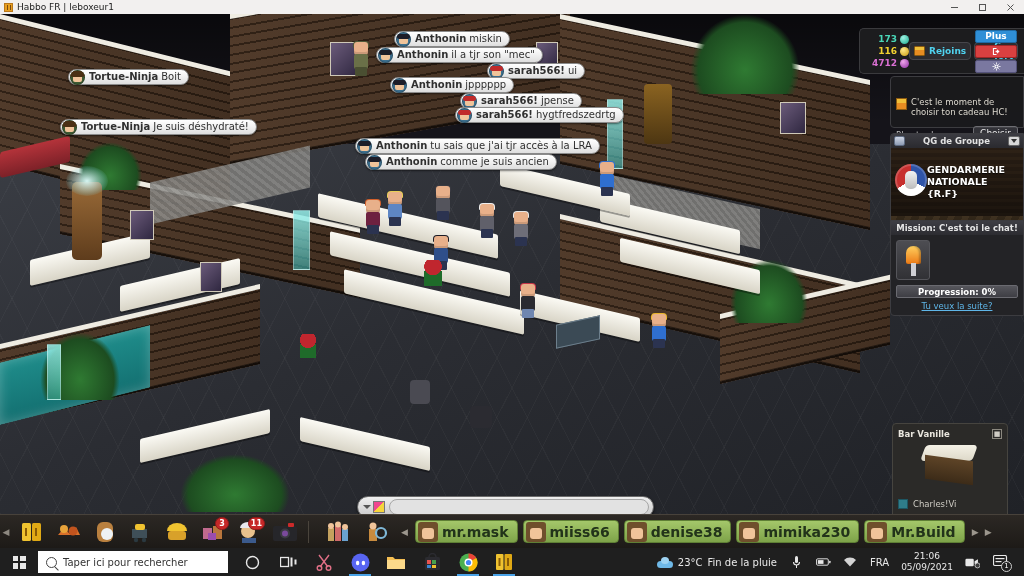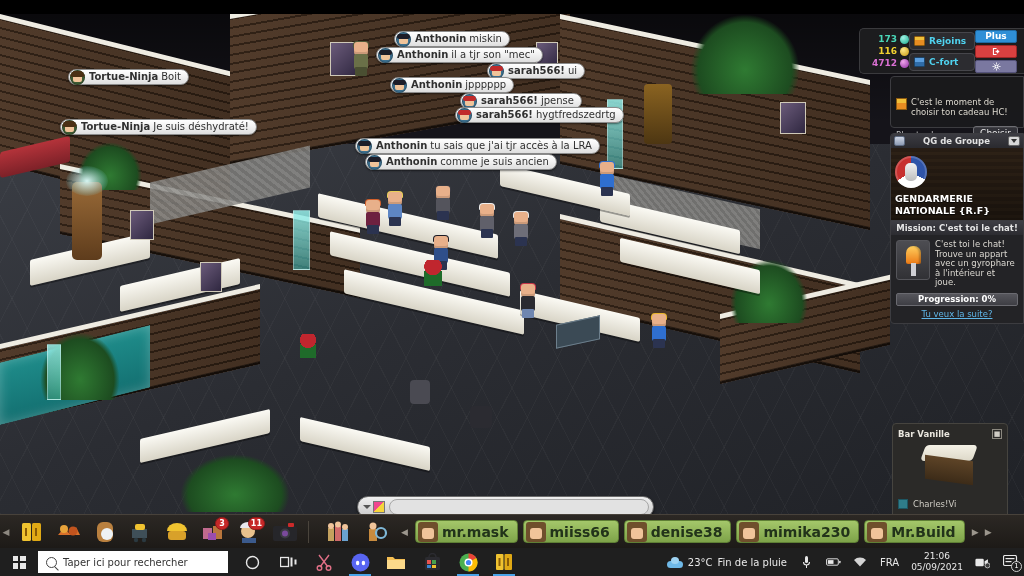--- a/index.html
+++ b/index.html
@@ -201,21 +201,21 @@
     font-size: 9px; font-weight: bold; line-height: 11px;
   }
   .cur-dot { width: 9px; height: 9px; border-radius: 50%; flex: none; }
   .cur-diamond { color: #49d6b8; }
   .cur-diamond .cur-dot { background: radial-gradient(circle at 35% 30%, #9ff3e4, #18a98c); }
   .cur-coin { color: #f2d130; }
   .cur-coin .cur-dot { background: radial-gradient(circle at 35% 30%, #ffe98a, #c89a0c); }
   .cur-duck { color: #d96fd2; }
   .cur-duck .cur-dot { background: radial-gradient(circle at 35% 30%, #efa6ea, #8e2ca2); }
 
-  .hud-btncol { display: flex; flex-direction: column; gap: 3px; width: 66px; }
+  .hud-btncol { display: flex; flex-direction: row; gap: 3px; width: 66px; }
   .hud-pill {
     height: 18px; border-radius: 4px; background: #2c2c30; border: 1px solid #46464b;
     display: flex; align-items: center; gap: 4px; padding: 0 4px;
     font-size: 9px; font-weight: bold; color: #4fd2ef;
   }
   .hud-pill .gi { width: 11px; height: 10px; flex: none; border-radius: 1px; }
   .gi-gift { background: linear-gradient(180deg,#f0c03a 0 40%, #e88d22 40% 100%); border:1px solid #8d5a10; }
   .gi-safe { background: linear-gradient(180deg,#5b9ede 0 45%, #2f6ca8 45% 100%); border:1px solid #1d4468; }
 
   .hud-actcol { display: flex; flex-direction: column; gap: 2px; width: 42px; }
@@ -271,25 +271,24 @@
   .gw-head .gw-title { flex: 1; text-align: center; }
   .gw-head .gw-caret {
     width: 12px; height: 10px; background: #d8d8d8; border: 1px solid #666;
     border-radius: 2px; display: flex; align-items: center; justify-content: center;
   }
   .gw-head .gw-caret i {
     width: 0; height: 0; border-left: 3px solid transparent;
     border-right: 3px solid transparent; border-top: 4px solid #333; display: block;
   }
   .gw-body {
-    display: flex; gap: 5px; padding: 8px 4px;
+    display: flex; padding: 16px 4px;
     background:
       linear-gradient(180deg, rgba(0,0,0,.25), rgba(0,0,0,.55)),
       repeating-linear-gradient(0deg,#3d2d1e 0 3px,#34261a 3px 7px);
-    flex-direction: column;
   }
   .gw-badge {
     width: 32px; height: 32px; flex: none; border-radius: 50%;
     background: conic-gradient(#2f54a8 0 33%, #ffffff 33% 66%, #c7302f 66% 100%);
     box-shadow: inset 0 0 0 2px rgba(255,255,255,.18);
     position: relative;
   }
   .gw-badge::after {
     content: ""; position: absolute; left: 10px; top: 7px;
     width: 12px; height: 18px; border-radius: 5px;
@@ -459,21 +458,21 @@
   .tb-ic {
     width: 36px; height: 28px; display: flex; align-items: center;
     justify-content: center; position: relative;
   }
   .tb-ic.active::after {
     content: ""; position: absolute; bottom: 0; left: 7px; right: 7px;
     height: 2px; background: #4aa3e8;
   }
   .tray {
     margin-left: auto; display: flex; align-items: center; gap: 12px;
-    padding-right: 4px; font-size: 10px;
+    padding-right: 14px; font-size: 10px;
   }
   .tray .weather { display: flex; align-items: center; gap: 5px; }
   .tray .cloud {
     width: 16px; height: 11px; position: relative; flex: none;
   }
   .tray .cloud::before {
     content: ""; position: absolute; left: 0; bottom: 0; width: 16px; height: 7px;
     border-radius: 4px; background: #6fb9e8;
   }
   .tray .cloud::after {
@@ -489,20 +488,41 @@
     position: absolute; right: -2px; bottom: -3px; width: 11px; height: 11px;
     border-radius: 50%; background: #1f1f1f; border: 1px solid #cfcfcf;
     font-size: 7px; line-height: 9px; text-align: center; color: #fff;
   }
 </style>
 </head>
 <body>
 
 <div id="app">
 
+  <div class="titlebar">
+    <div class="tb-favicon"></div>
+    <div class="tb-title">Habbo FR | leboxeur1</div>
+    <div class="tb-controls">
+      <div class="tb-btn">
+        <svg width="11" height="11" viewBox="0 0 11 11">
+            <rect x="2" y="5" width="7" height="1" fill="#555"></rect>
+          </svg>
+      </div>
+      <div class="tb-btn">
+        <svg width="11" height="11" viewBox="0 0 11 11">
+            <rect x="2.5" y="2.5" width="6" height="6" fill="none" stroke="#555" stroke-width="1"></rect>
+          </svg>
+      </div>
+      <div class="tb-btn">
+        <svg width="11" height="11" viewBox="0 0 11 11">
+            <path d="M2.5 2.5 L8.5 8.5 M8.5 2.5 L2.5 8.5" stroke="#555" stroke-width="1" fill="none"></path>
+          </svg>
+      </div>
+    </div>
+  </div>
 
   <div class="game">
     <div class="room-bg"></div>
     <div class="floor"></div>
 
     <div class="wall" style="left:0;top:0;width:230px;height:150px;transform:skewY(14deg);transform-origin:left top;"></div>
     <div class="wall" style="left:230px;top:0;width:340px;height:150px;transform:skewY(-10deg);transform-origin:left top;"></div>
     <div class="wall" style="left:560px;top:0;width:310px;height:150px;transform:skewY(12deg);transform-origin:left top;"></div>
     <div class="wall" style="left:60px;top:150px;width:300px;height:70px;transform:skewY(12deg);transform-origin:left top;"></div>
     <div class="wall" style="left:0;top:330px;width:260px;height:80px;transform:skewY(-13deg);transform-origin:left top;"></div>
@@ -740,21 +760,20 @@
       <div class="gw-roomshot"></div>
     </div>
 
     <div class="mission">
       <div class="ms-head">Mission: C'est toi le chat!</div>
       <div class="ms-body">
         <span class="ms-thumb">
           <i class="siren-dome"></i>
             <i class="siren-base"></i>
         </span>
-        <span class="ms-text">C'est toi le chat! Trouve un appart avec un gyrophare à l'intérieur et joue.</span>
       </div>
       <div class="ms-prog">Progression: 0%</div>
       <div class="ms-link">Tu veux la suite?</div>
     </div>
 
     <div class="roomcard">
       <div class="rc-head">
         <span>Bar Vanille</span>
         <span class="rc-close">■</span>
       </div>

